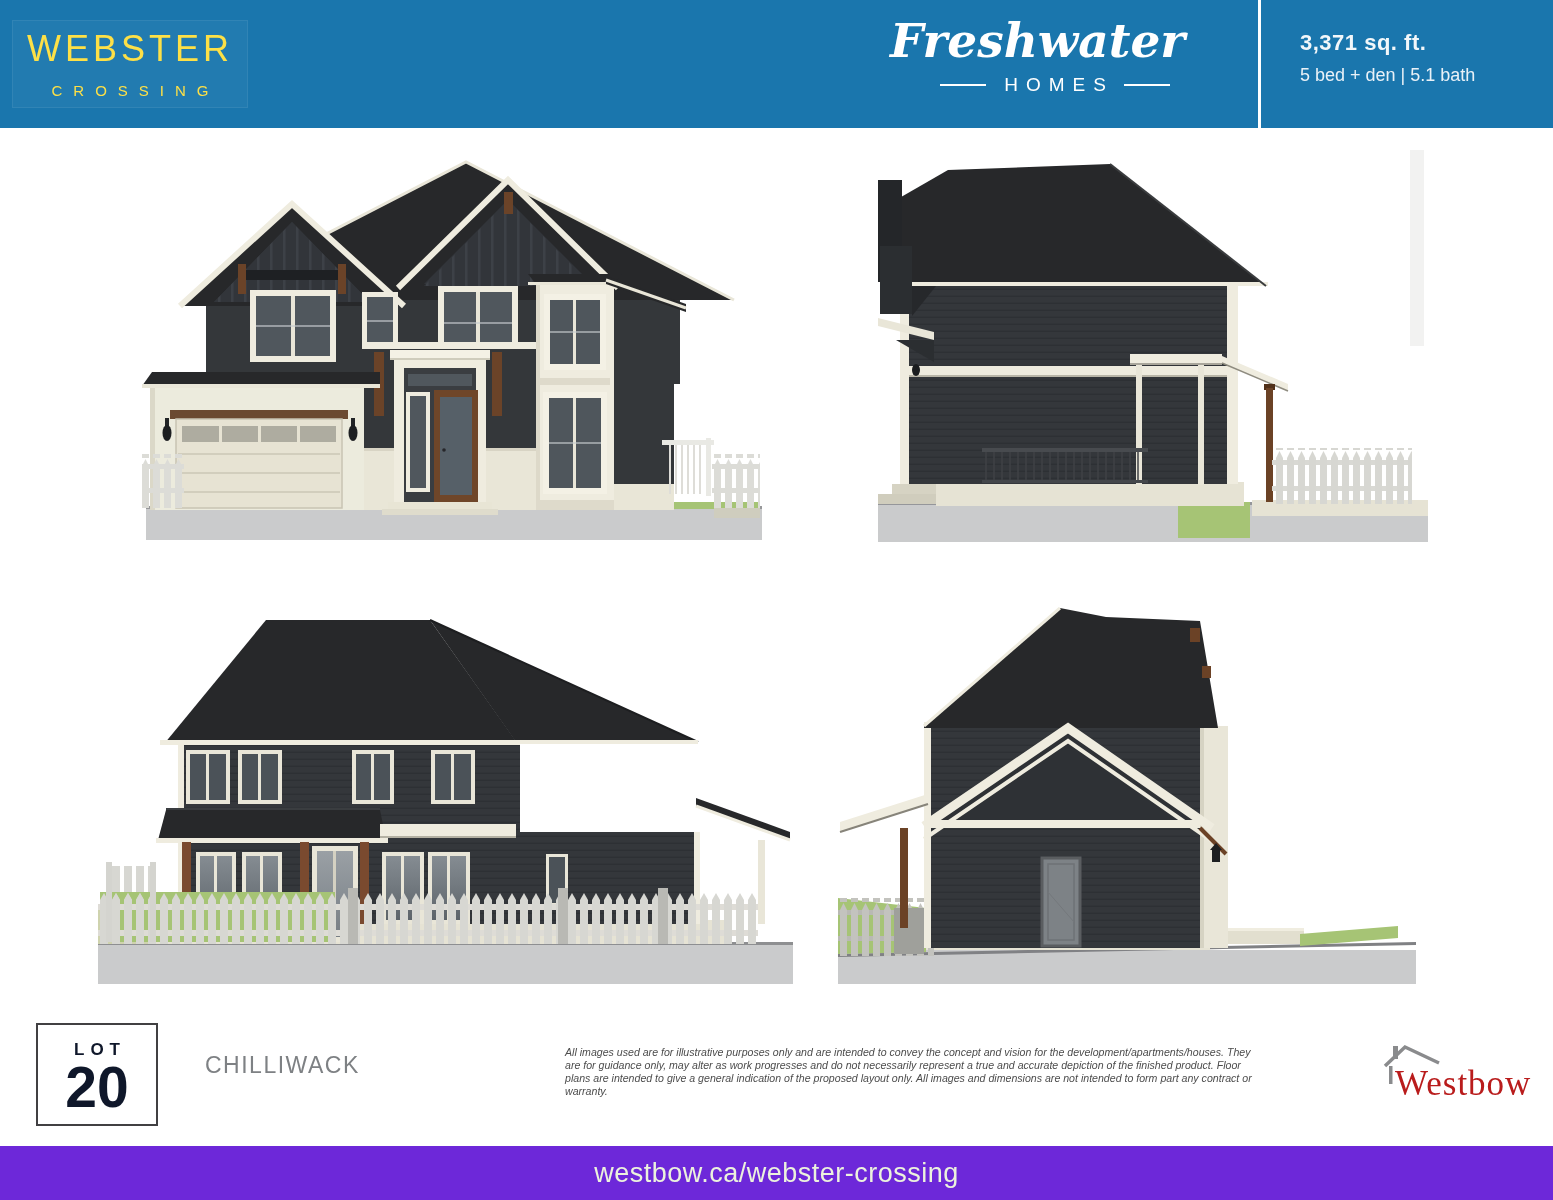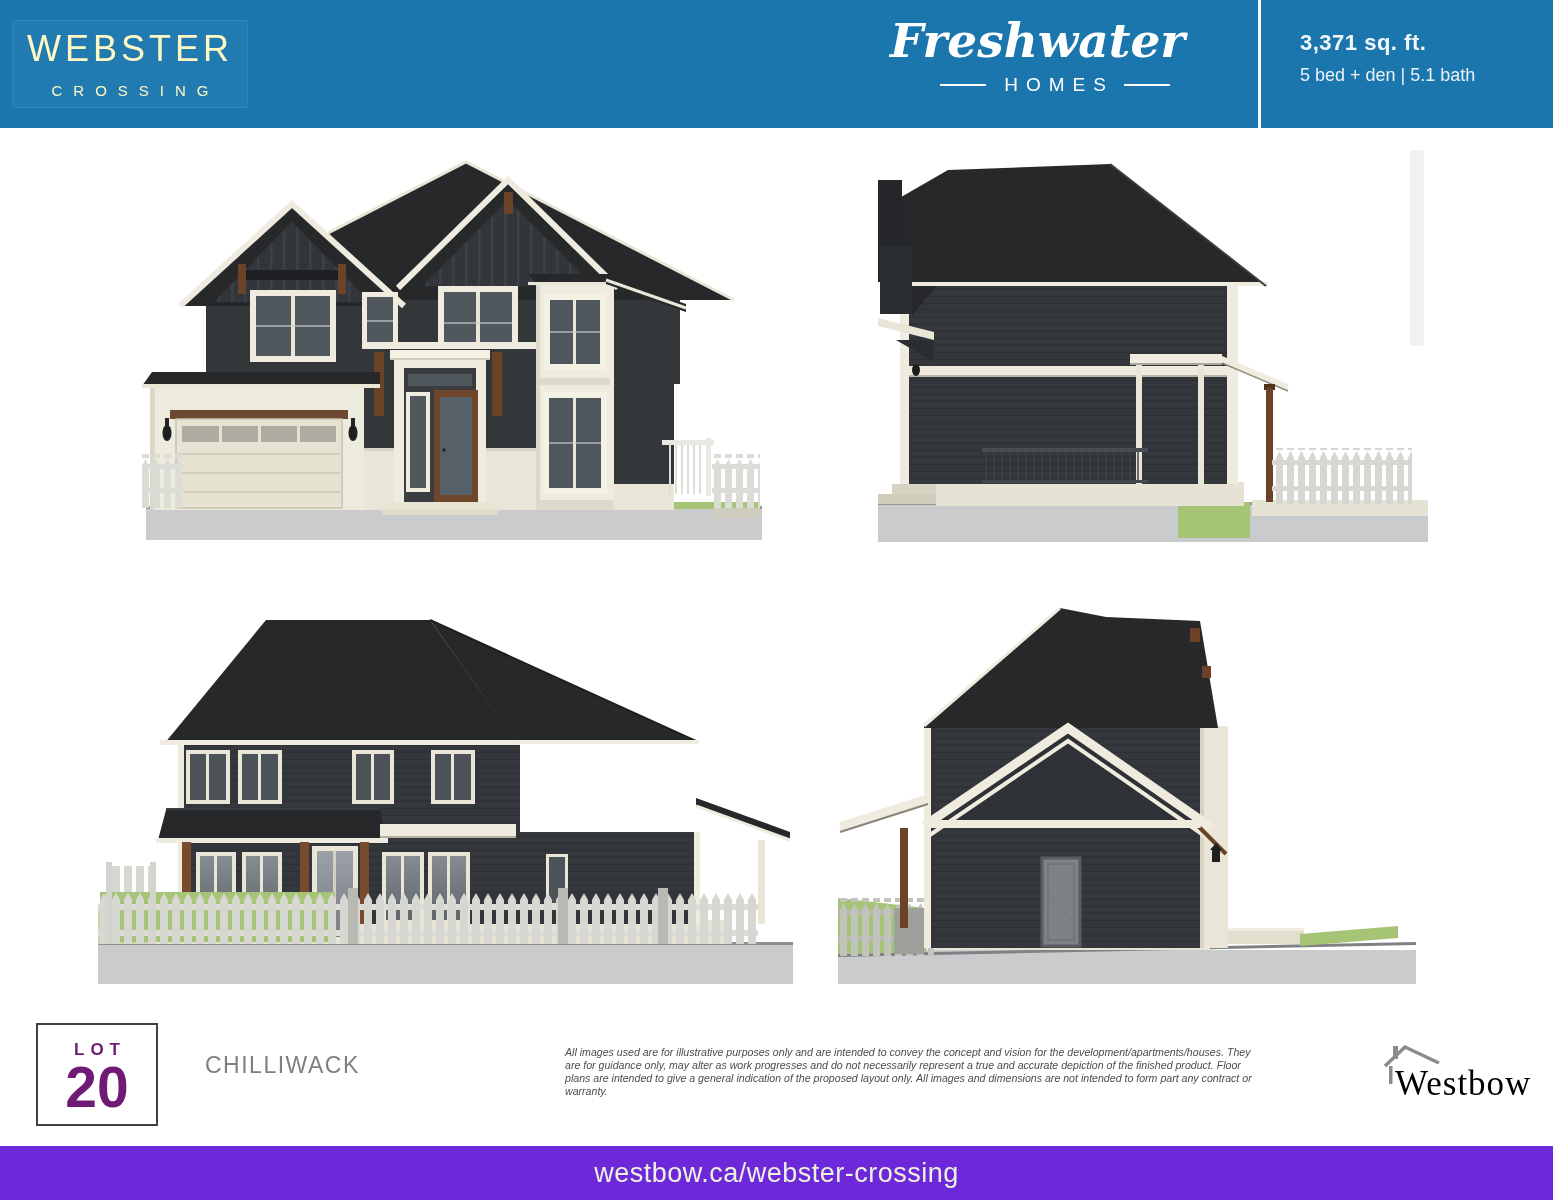--- a/index.html
+++ b/index.html
@@ -3,21 +3,21 @@
 <meta charset="utf-8">
 <style>
   html,body{margin:0;padding:0;background:#ffffff;}
   #page{position:relative;width:1553px;height:1200px;background:#ffffff;overflow:hidden;
         font-family:"Liberation Sans",sans-serif;}
 
   
   #header{position:absolute;left:0;top:0;width:1553px;height:128px;background:#1a76ad;}
   #webster-block{position:absolute;left:12px;top:20px;width:236px;height:88px;
      background:rgba(255,255,255,0.04);box-shadow:inset 0 0 0 1px rgba(255,255,255,0.07);
-     display:flex;flex-direction:column;align-items:center;justify-content:center;color:#fef9c3;}
+     display:flex;flex-direction:column;align-items:center;justify-content:center;color:#fde047;}
   #webster-line1{font-size:36px;font-weight:300;letter-spacing:4px;line-height:38px;}
   #webster-line2{font-size:15px;font-weight:300;letter-spacing:11px;margin-top:14px;text-indent:11px;}
   #freshwater-block{position:absolute;left:890px;top:10px;width:330px;height:110px;color:#fff;}
   #freshwater-script{font-family:"DejaVu Serif",serif;font-style:italic;font-weight:bold;
      font-size:47px;line-height:62px;letter-spacing:0px;}
   #freshwater-sub{display:flex;align-items:center;justify-content:center;gap:10px;margin-top:2px;}
   #freshwater-sub .hline{display:inline-block;width:46px;height:2px;background:#fff;}
   #freshwater-sub .subtxt{font-size:19px;font-weight:400;letter-spacing:8px;text-indent:8px;}
   #header-divider{position:absolute;left:1258px;top:0;width:3px;height:131px;background:#ffffff;}
   #specs{position:absolute;left:1300px;top:30px;color:#f2f7fa;}
@@ -26,32 +26,32 @@
 
   
   .elevation{position:absolute;margin:0;padding:0;}
   #elev-front{left:140px;top:158px;}
   #elev-side-right{left:878px;top:150px;}
   #elev-rear{left:98px;top:592px;}
   #elev-side-left{left:838px;top:592px;}
 
   
   #lot-box{position:absolute;left:36px;top:1023px;width:118px;height:99px;border:2px solid #414042;
-     display:flex;flex-direction:column;align-items:center;justify-content:center;color:#701a75;background:#fff;}
+     display:flex;flex-direction:column;align-items:center;justify-content:center;color:#0f172a;background:#fff;}
   #lot-label{font-size:17px;font-weight:700;letter-spacing:6px;text-indent:6px;}
   #lot-number{font-size:57px;font-weight:700;line-height:46px;margin-top:4px;}
   #address{position:absolute;left:205px;top:1046px;color:#7e8184;font-size:23px;
      letter-spacing:1.5px;line-height:38px;font-weight:400;}
   #disclaimer{position:absolute;left:565px;top:1046px;width:688px;color:#4c4c4c;
      font-size:10.6px;line-height:13px;font-style:italic;font-weight:400;}
   #westbow{position:absolute;left:1381px;top:1030px;width:150px;height:80px;}
   #westbow-row{position:relative;width:150px;height:80px;}
   #westbow-icon{position:absolute;left:0px;top:8px;}
   #westbow-word{position:absolute;left:14px;top:34px;font-family:"Liberation Serif",serif;
-     font-size:35px;color:#000000;letter-spacing:1px;}
+     font-size:35px;color:#b91c1c;letter-spacing:1px;}
 
   
   #footer{position:absolute;left:0;top:1146px;width:1553px;height:54px;background:#6d28d9;
      display:flex;align-items:center;justify-content:center;}
   #footer-url{color:#ecf2dd;font-size:27px;font-weight:300;letter-spacing:0.5px;}
 </style>
 </head>
 <body>
 
 <div id="page">

